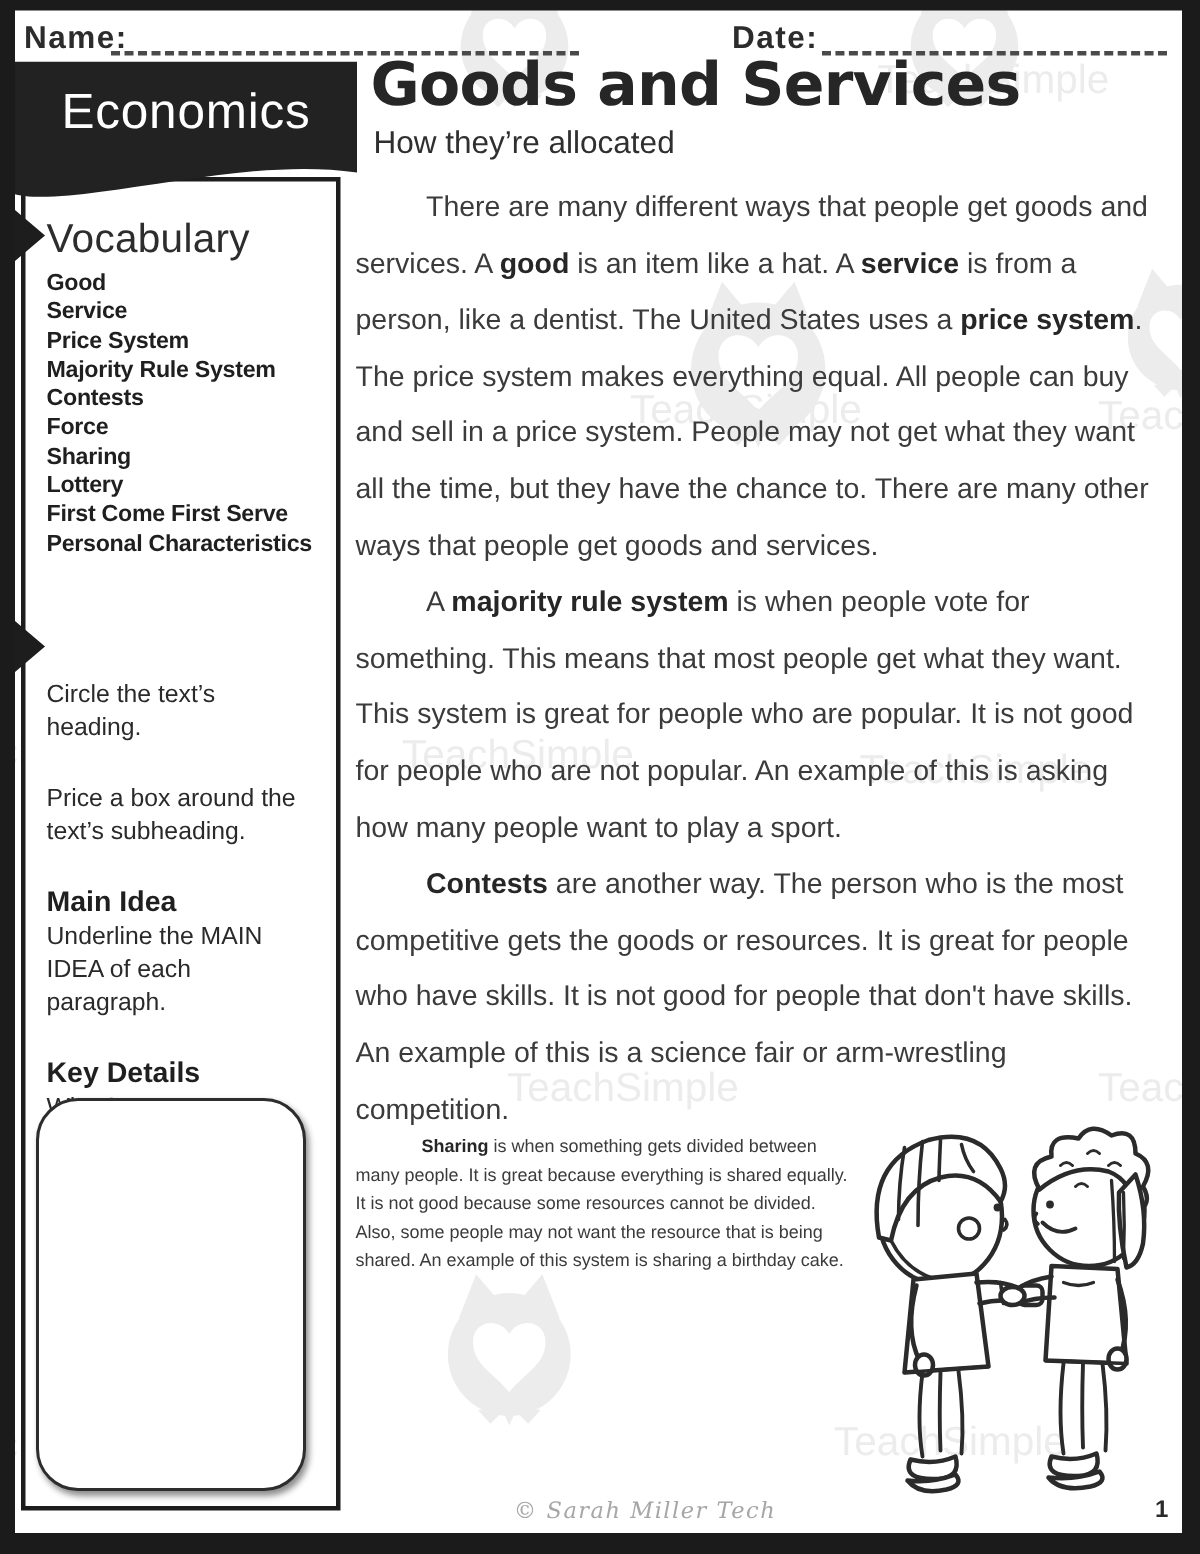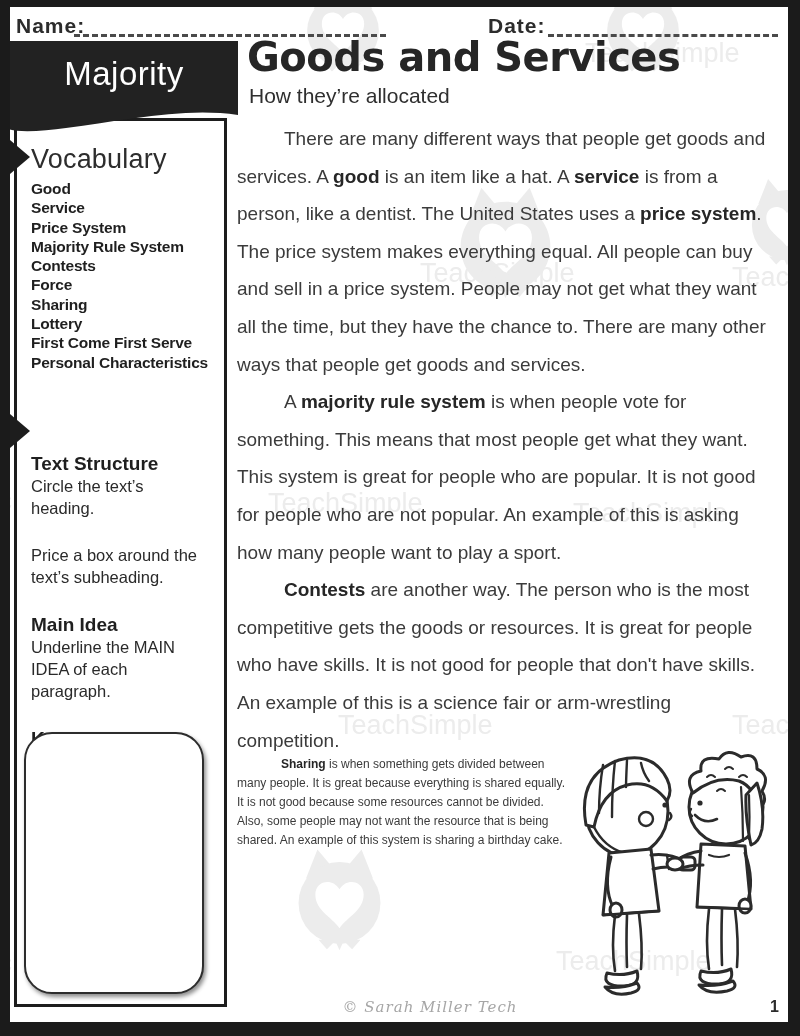--- a/index.html
+++ b/index.html
@@ -144,42 +144,41 @@
     <span class="nd-label" id="name-label">Name:</span>
     <span class="blank" id="name-blank"></span>
     <span class="nd-label" id="date-label">Date:</span>
     <span class="blank" id="date-blank"></span>
   </div>
 
   <div class="banner">
     <svg width="230" height="95" viewBox="0 0 230 95">
       <path fill="#222222" d="M0 0 H230 V74 C175 66 115 80 58 87 C36 90 12 92 0 88 Z"></path>
     </svg>
-    <div class="banner-label">Majority</div>
+    <div class="banner-label">Economics</div>
   </div>
 
   <div class="arrow arrow-vocab"></div>
   <div class="arrow arrow-reading"></div>
 
   <div class="sidebar">
     <div class="sb-heading" id="vocab-heading">Vocabulary</div>
     <div class="vocab-list">
         <div class="vocab-item">Good</div>
         <div class="vocab-item">Service</div>
         <div class="vocab-item">Price System</div>
         <div class="vocab-item">Majority Rule System</div>
         <div class="vocab-item">Contests</div>
         <div class="vocab-item">Force</div>
         <div class="vocab-item">Sharing</div>
         <div class="vocab-item">Lottery</div>
         <div class="vocab-item">First Come First Serve</div>
         <div class="vocab-item">Personal Characteristics</div>
       </div>
     <div class="rs-sections">
-        <div class="rs-title">Text Structure</div>
         <div class="rs-ins">Circle the text’s heading.</div>
         <div class="rs-ins">Price a box around the text’s subheading.</div>
         <div class="rs-title">Main Idea</div>
         <div class="rs-ins">Underline the MAIN IDEA of each paragraph.</div>
         <div class="rs-title">Key Details</div>
         <div class="rs-ins">What?</div>
       </div>
     <div class="key-box"></div>
   </div>
 

